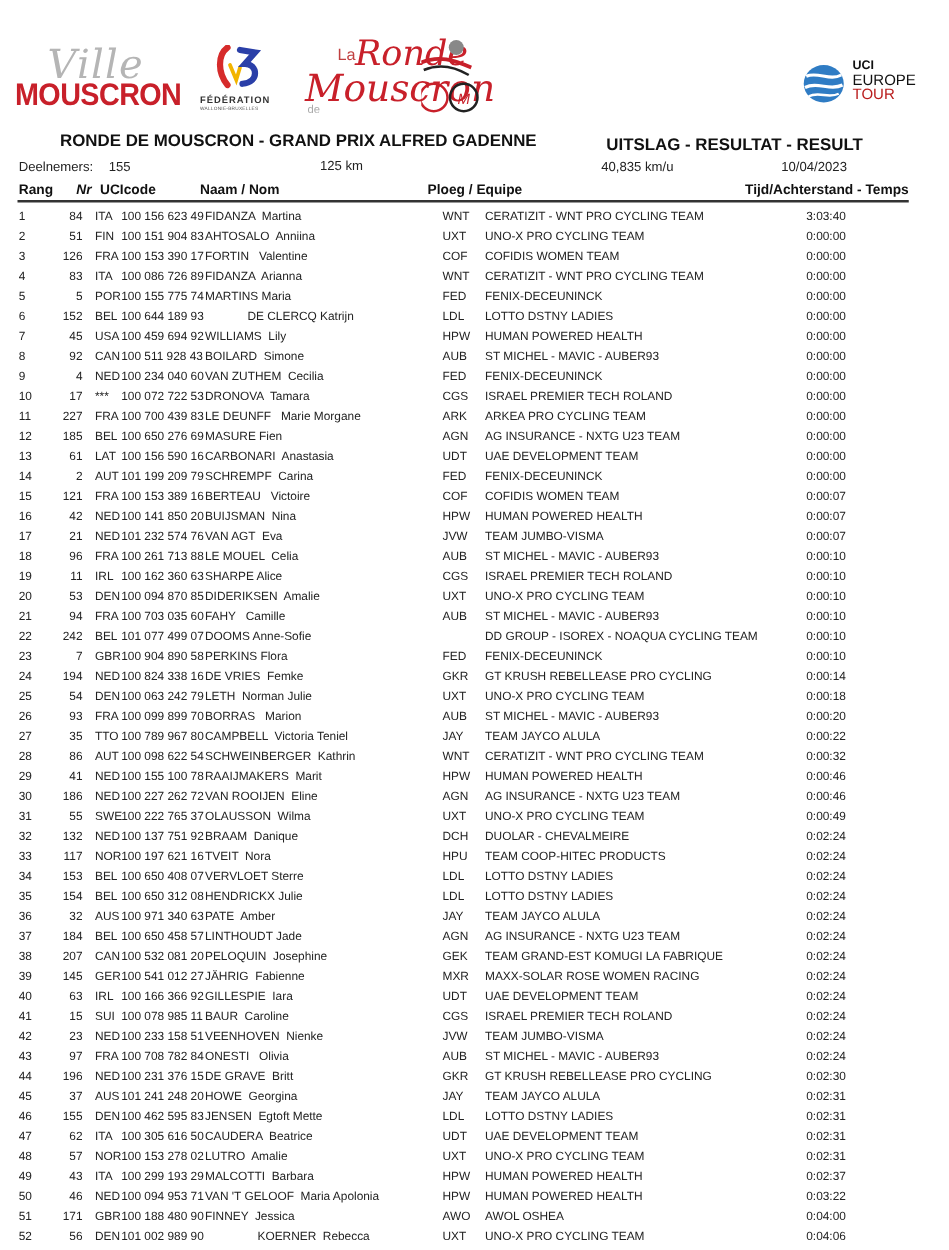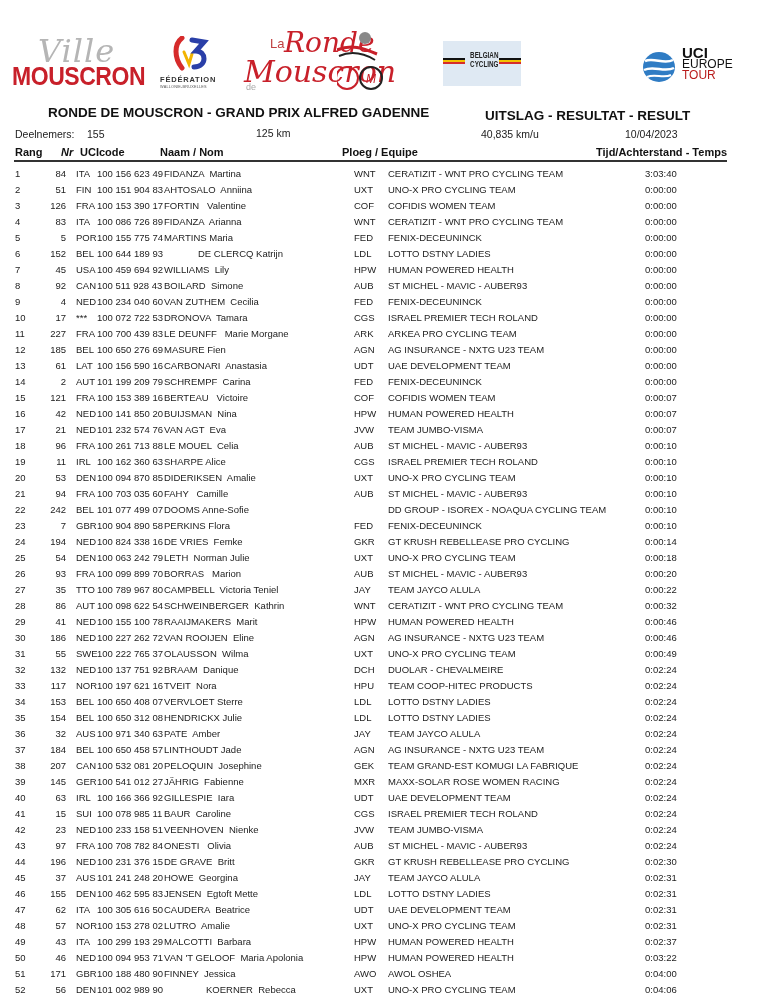--- a/index.html
+++ b/index.html
@@ -48,21 +48,21 @@
   
   .logo-fc { left: 537px; top: 45px; width: 100px; height: 40px; }
   .logo-fc .f1 { position: absolute; left: 18px; top: 0; font-size: 6.5px; font-style: italic; color: #8a8a8a; }
   .logo-fc .f2 { position: absolute; left: 12px; top: 6px; font-size: 16px; font-style: italic; color: #f2b800; }
   .logo-fc .f3 { position: absolute; left: 8px; top: 28px; font-size: 4px; color: #555; letter-spacing: 0.3px; }
   .logo-fc svg { position: absolute; left: 0; top: 0; }
 
   
   .logo-uci { left: 642px; top: 47px; width: 110px; height: 40px; }
   .logo-uci .globe { position: absolute; left: 0; top: 4px; }
-  .logo-uci .u1 { position: absolute; left: 40px; top: 0px; font-size: 15px; font-weight: bold; color: #111; line-height: 12px; }
+  .logo-uci .u1 { position: absolute; left: 40px; top: 0px; font-size: 10px; font-weight: bold; color: #111; line-height: 12px; }
   .logo-uci .u2 { position: absolute; left: 40px; top: 12px; font-size: 12px; color: #111; line-height: 11px; }
   .logo-uci .u3 { position: absolute; left: 40px; top: 23px; font-size: 12px; color: #b91c1c; line-height: 11px; }
 
   
   .title-left { position: absolute; left: 48px; top: 105px; font-size: 13.5px; font-weight: bold; color: #111; }
   .title-right { position: absolute; left: 485px; top: 108px; font-size: 13.5px; font-weight: bold; color: #111; }
   .meta { position: absolute; font-size: 10.5px; color: #222; top: 128px; }
   .m-deel { left: 15px; }
   .m-deelv { left: 87px; }
   .m-km { left: 256px; top: 127px; }
@@ -118,36 +118,20 @@
     <svg width="48" height="64" viewBox="0 0 48 64">
       <circle cx="28" cy="8" r="6" fill="#888"></circle>
       <path d="M0 20 C14 14, 26 18, 40 24" stroke="#c8202a" stroke-width="3" fill="none"></path>
       <path d="M2 26 C16 20, 28 24, 38 30" stroke="#222" stroke-width="2" fill="none"></path>
       <circle cx="10" cy="48" r="11" stroke="#c8202a" stroke-width="2" fill="none"></circle>
       <circle cx="34" cy="48" r="11" stroke="#222" stroke-width="2" fill="none"></circle>
       <text x="29" y="53" font-size="12" fill="#c8202a" font-style="italic">M</text>
     </svg>
   </div>
 
-  <div class="logo logo-bc">
-    <div class="stripe s-l">
-        <span style="background:#111"></span>
-        <span style="background:#f2c200"></span>
-        <span style="background:#d62b2b"></span>
-      </div>
-    <div class="stripe s-r">
-        <span style="background:#111"></span>
-        <span style="background:#f2c200"></span>
-        <span style="background:#d62b2b"></span>
-      </div>
-    <div class="txt">
-      <div>BELGIAN</div>
-      <div>CYCLING</div>
-    </div>
-  </div>
 
 
   <div class="logo logo-uci">
     <svg class="globe" width="34" height="32" viewBox="0 0 34 32">
       <ellipse cx="17" cy="16" rx="16" ry="15" fill="#2f7cc4"></ellipse>
       <path d="M3 10 C12 6, 22 14, 31 9" stroke="#ffffff" stroke-width="2.5" fill="none"></path>
       <path d="M2 19 C12 14, 22 22, 32 17" stroke="#ffffff" stroke-width="2.5" fill="none"></path>
       <path d="M5 26 C13 22, 21 28, 29 24" stroke="#ffffff" stroke-width="2" fill="none"></path>
     </svg>
     <span class="u1">UCI</span>

